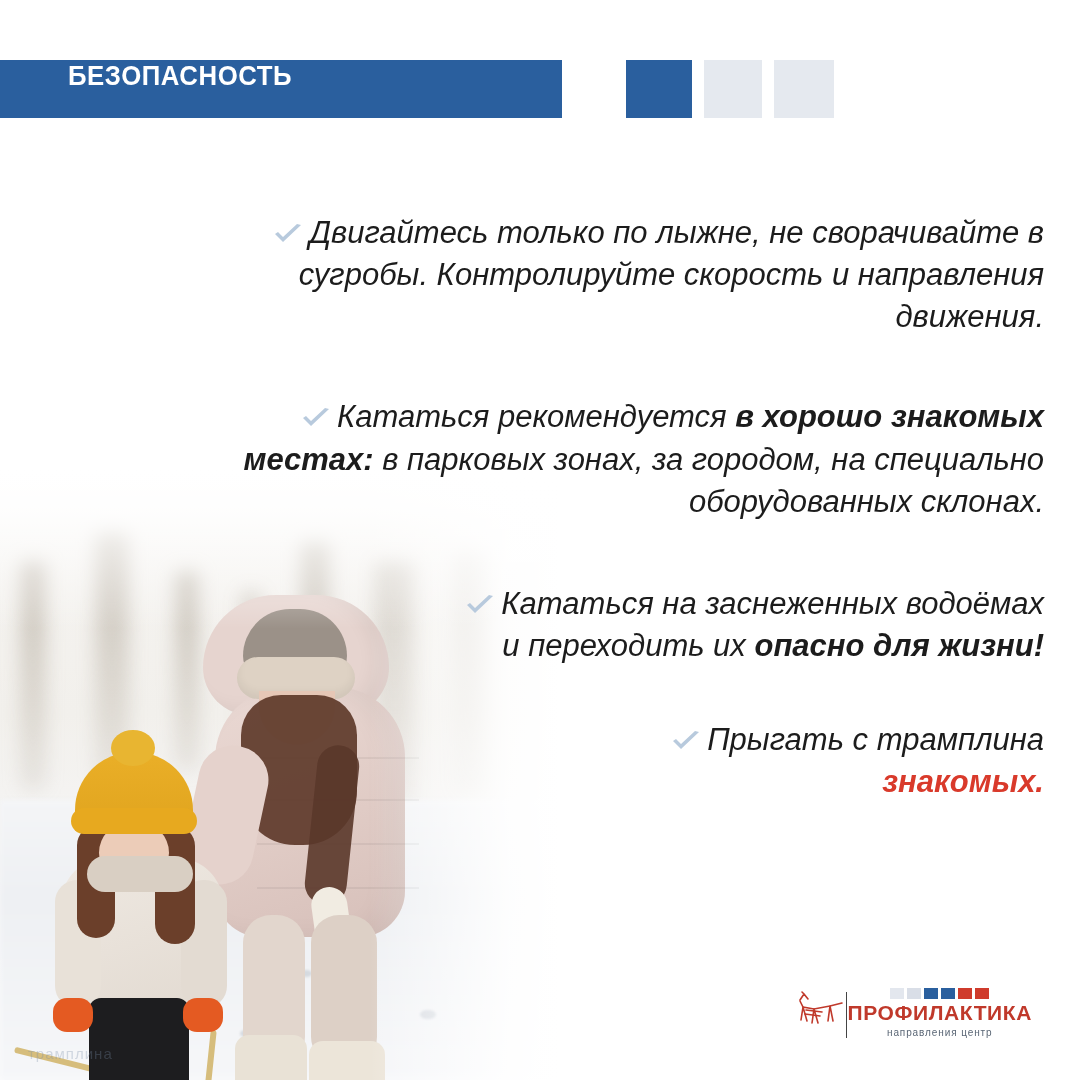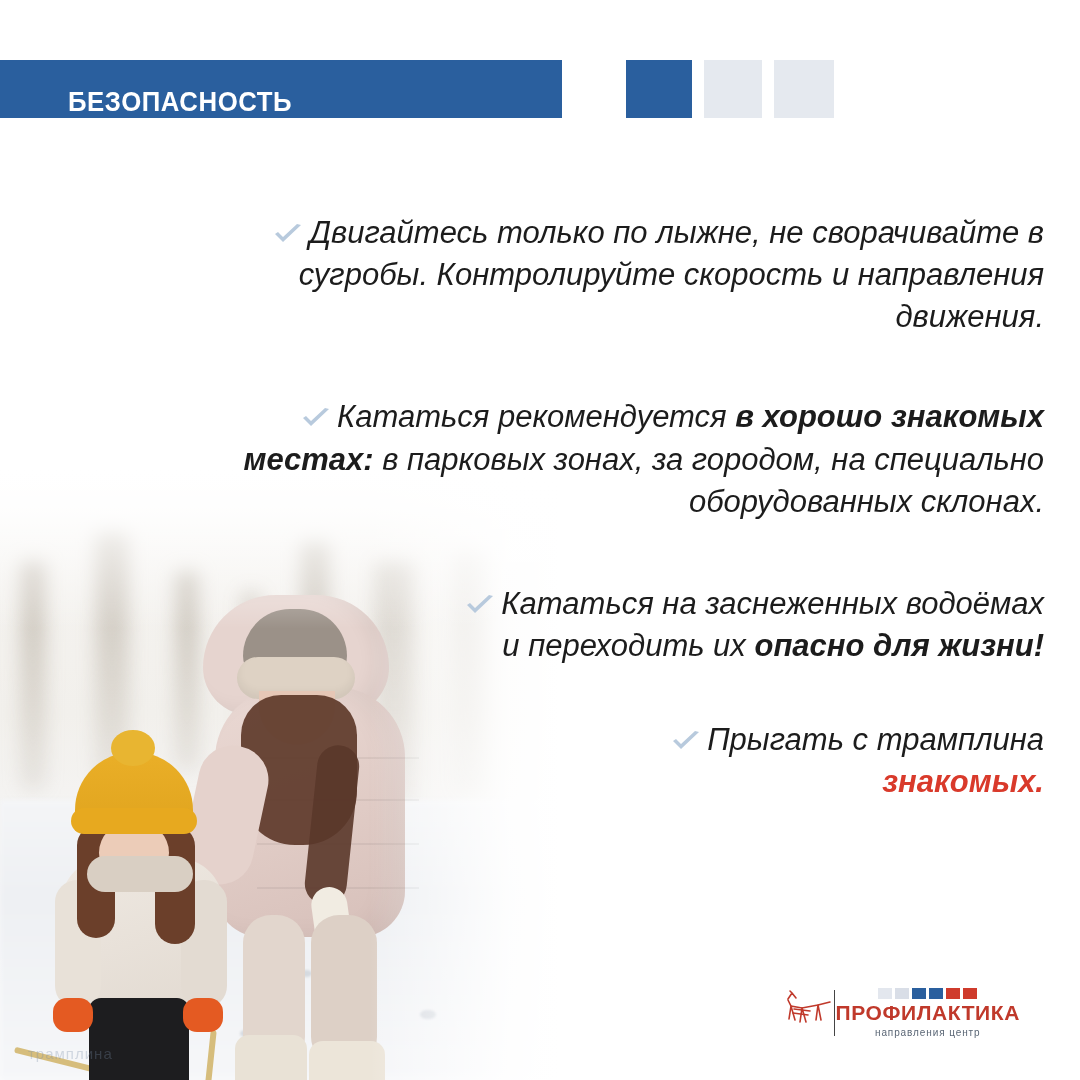--- a/index.html
+++ b/index.html
@@ -32,21 +32,21 @@
     width: 100%;
   }
   .header-bar {
     position: absolute;
     left: 0;
     top: 0;
     width: 562px;
     height: 58px;
     background: #2a5f9e;
     display: flex;
-    align-items: flex-end;
+    align-items: flex-start;
   }
   .header-title {
     color: #ffffff;
     font-size: 28px;
     font-weight: bold;
     letter-spacing: 0.6px;
     margin-left: 68px;
     font-family: "Liberation Sans Narrow", "Liberation Sans", sans-serif;
     transform: scaleX(0.92);
     transform-origin: left center;
@@ -270,24 +270,24 @@
   .bullet .danger { color: #d93a2b; font-weight: bold; }
 
   #b1 { margin-bottom: 58px; }
   #b2 { margin-bottom: 60px; padding-left: 40px; }
   #b3 { margin-bottom: 52px; padding-left: 300px; }
   #b4 { padding-left: 380px; }
 
   
   .logo {
     position: absolute;
-    right: 60px;
+    right: 48px;
     bottom: 42px;
     display: flex;
-    align-items: center;
+    align-items: flex-end;
   }
   .logo-deer { width: 54px; height: 48px; }
   .logo-div  { width: 1px; height: 46px; background: #444; }
   .logo-text { text-align: center; }
   .logo-flag { display: flex; gap: 3px; justify-content: center; margin-bottom: 3px; }
   .logo-flag span { width: 14px; height: 11px; display: block; }
   .logo-name {
     font-size: 21px; font-weight: bold; letter-spacing: .6px;
     color: #c0392b; line-height: 1;
   }

